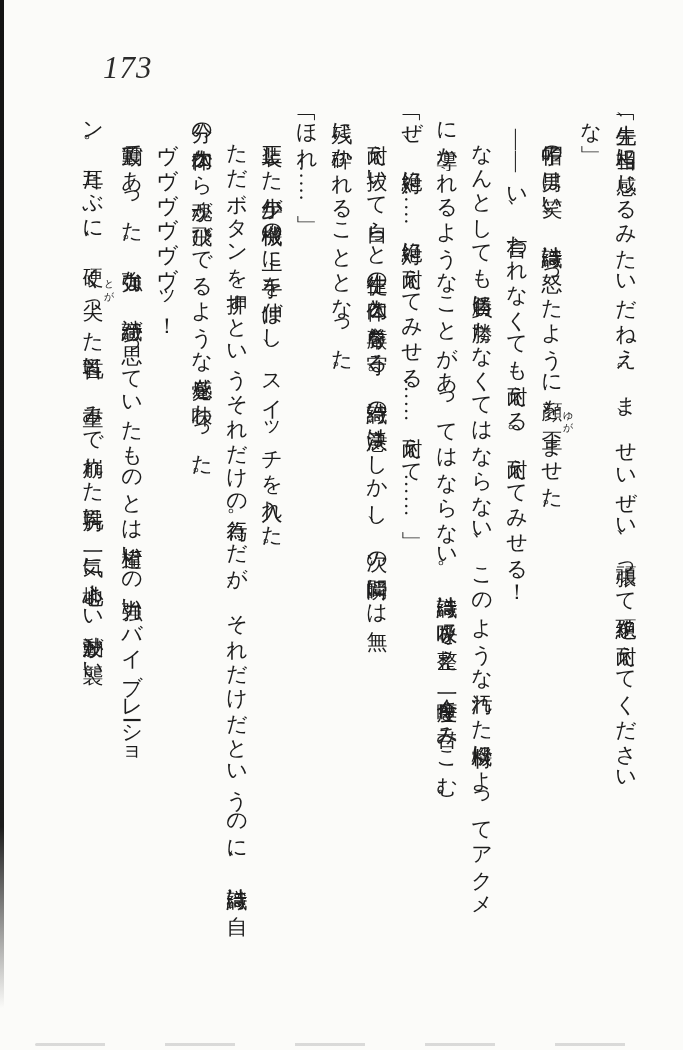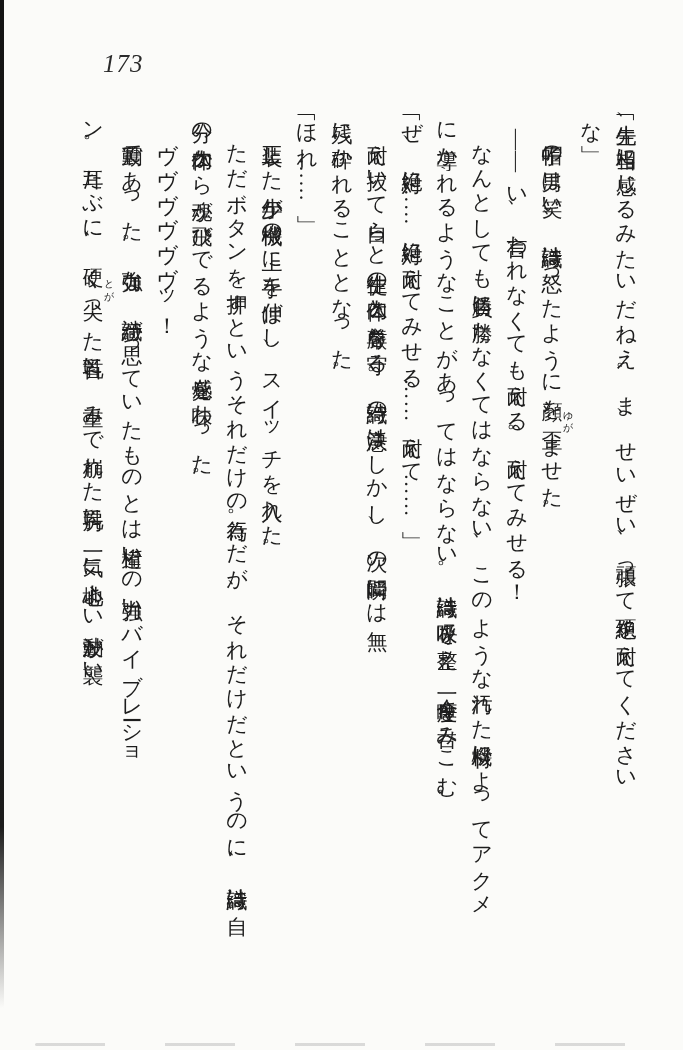--- a/index.html
+++ b/index.html
@@ -38,21 +38,21 @@
       to right,
       rgba(190,190,190,0.55) 0px, rgba(190,190,190,0.55) 70px,
       rgba(190,190,190,0.0) 70px, rgba(190,190,190,0.0) 130px);
     border-radius: 2px;
   }
   .page-number {
     position: absolute;
     left: 103px;
     top: 50px;
     font-style: italic;
-    font-size: 25px;
+    font-size: 31px;
     letter-spacing: 1px;
     color: #2b2b2b;
   }
   
   .text-block {
     position: absolute;
     top: 107px;
     right: 40px;
     height: 840px;
     writing-mode: vertical-rl;

